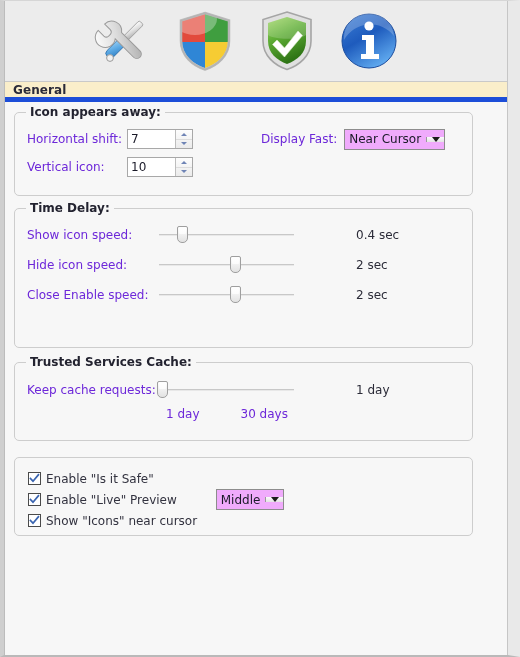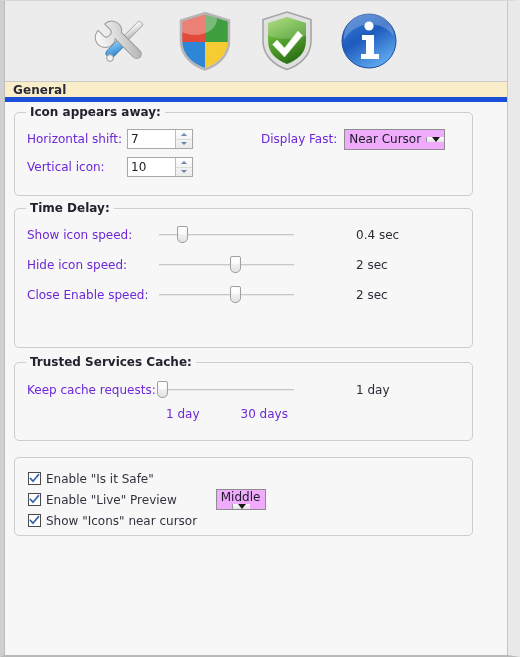--- a/index.html
+++ b/index.html
@@ -470,21 +470,21 @@
           <span class="chk-label">Enable "Is it Safe"</span>
         </div>
 
         <div class="chk-row">
           <span class="checkbox">
             <svg width="11" height="11" viewBox="0 0 11 11">
               <path d="M1.5 5.5 L4 8.2 L9.4 1.8" fill="none" stroke="#3a64b0" stroke-width="1.7" stroke-linecap="square"></path>
             </svg>
           </span>
           <span class="chk-label">Enable "Live" Preview</span>
-          <div class="combo" style="margin-left:39px;flex-direction:column;">
+          <div class="combo" style="margin-left:39px;">
             <span class="cb-value">Middle</span>
             <span class="cb-arrow">
               <span class="cb-chev"></span>
             </span>
           </div>
         </div>
 
         <div class="chk-row">
           <span class="checkbox">
             <svg width="11" height="11" viewBox="0 0 11 11">

